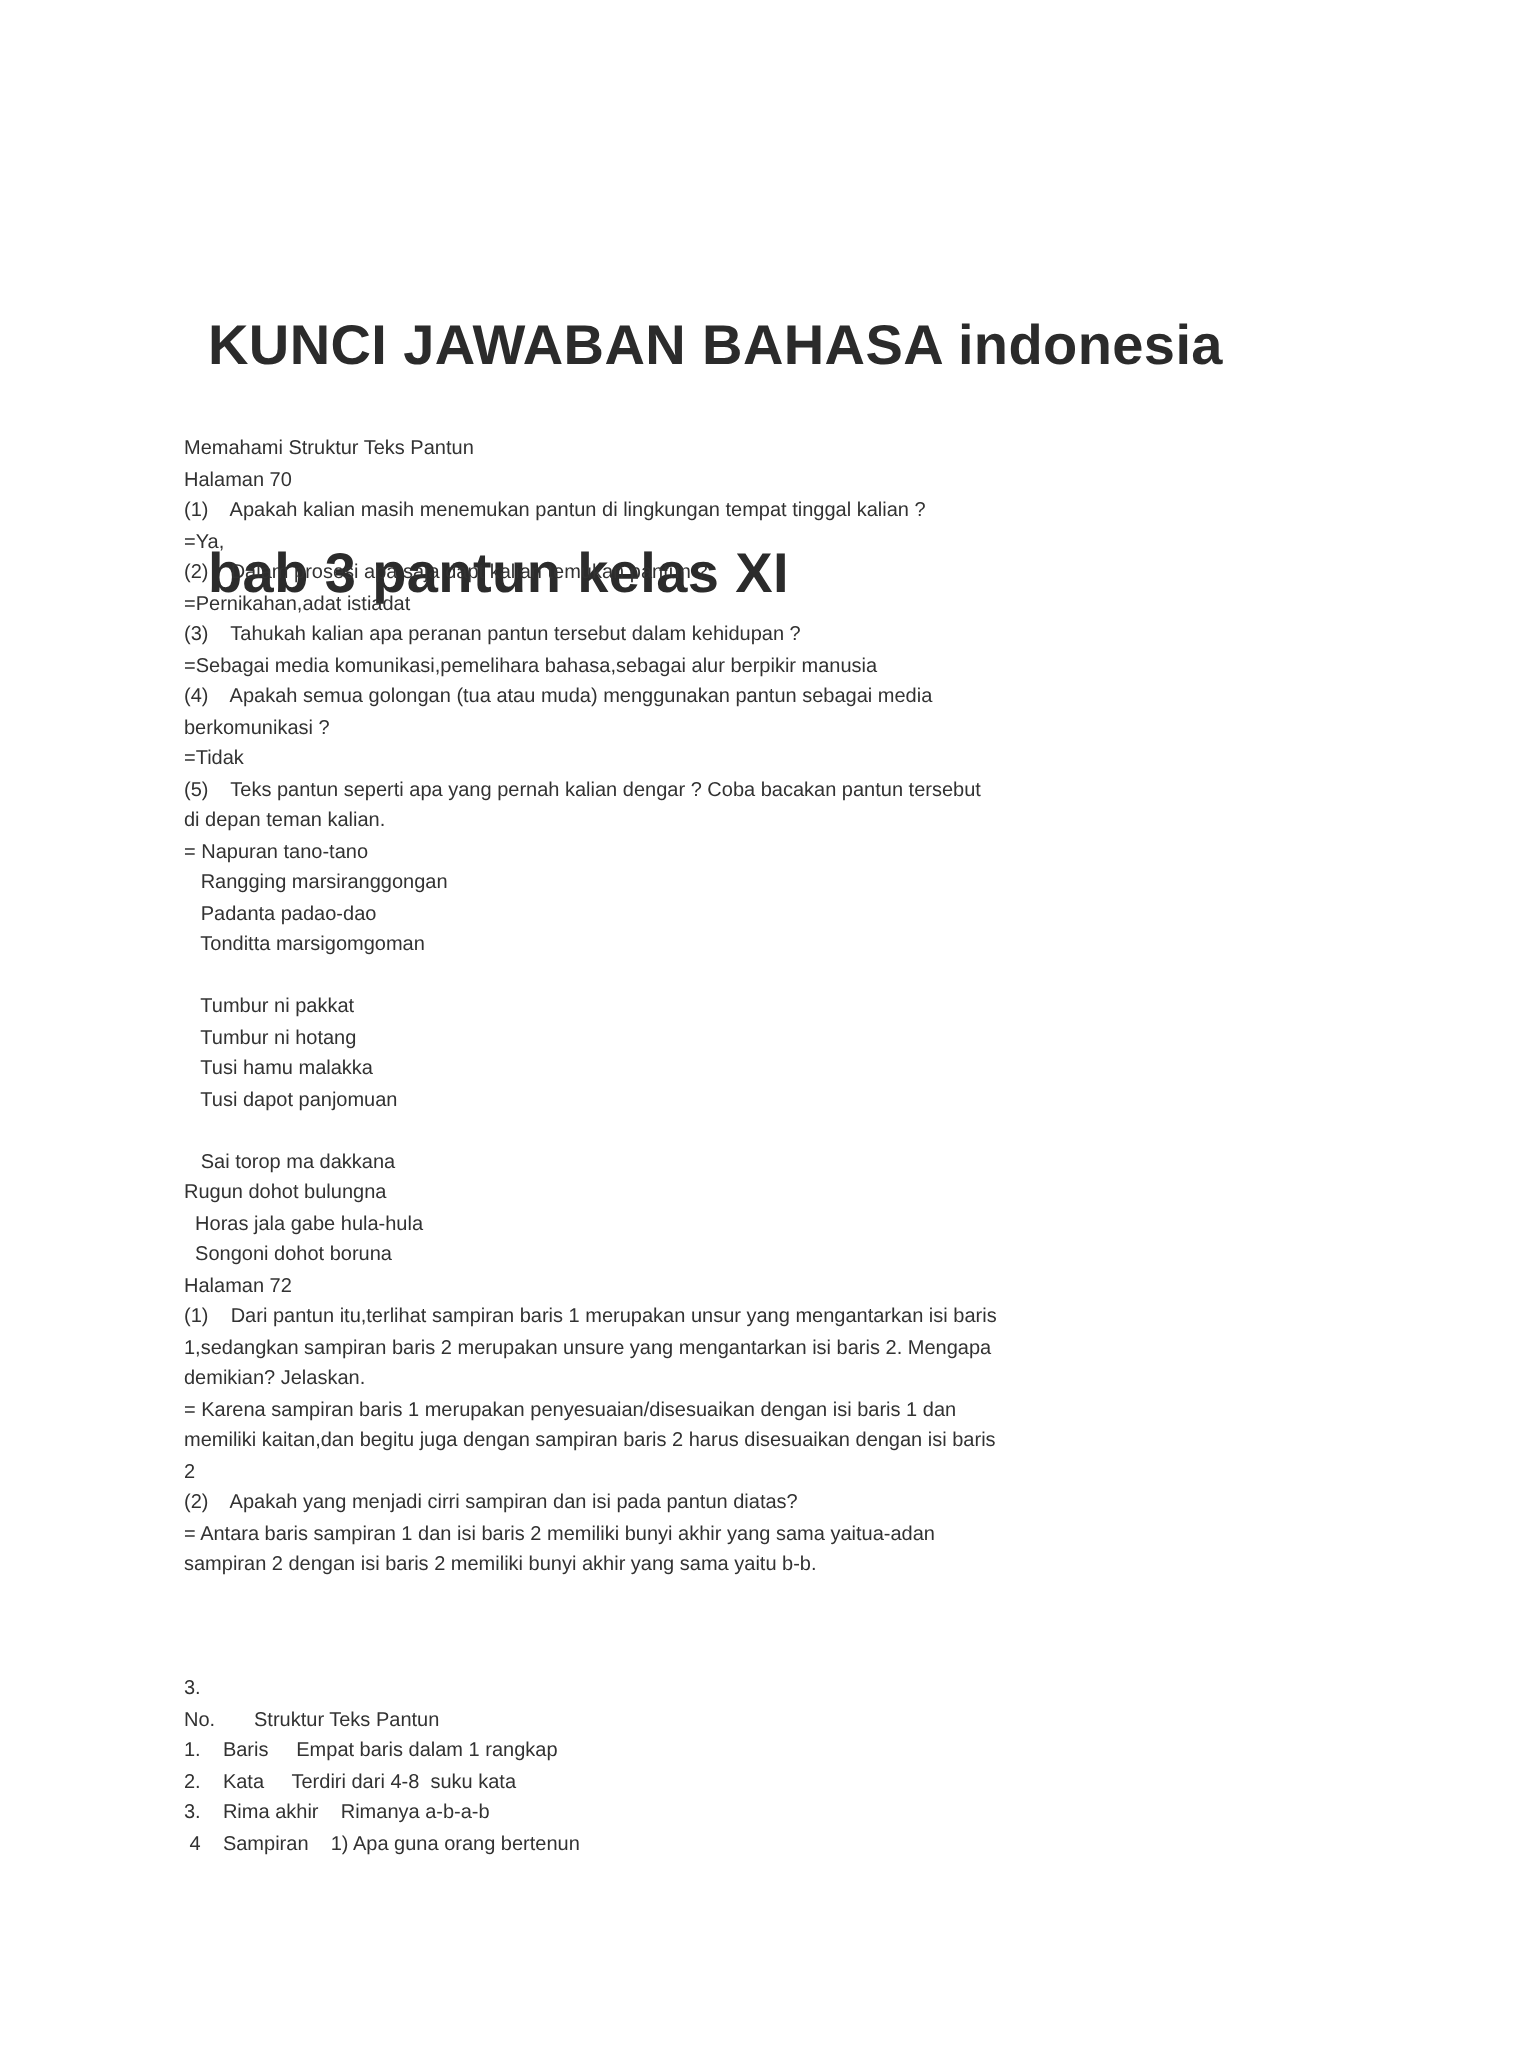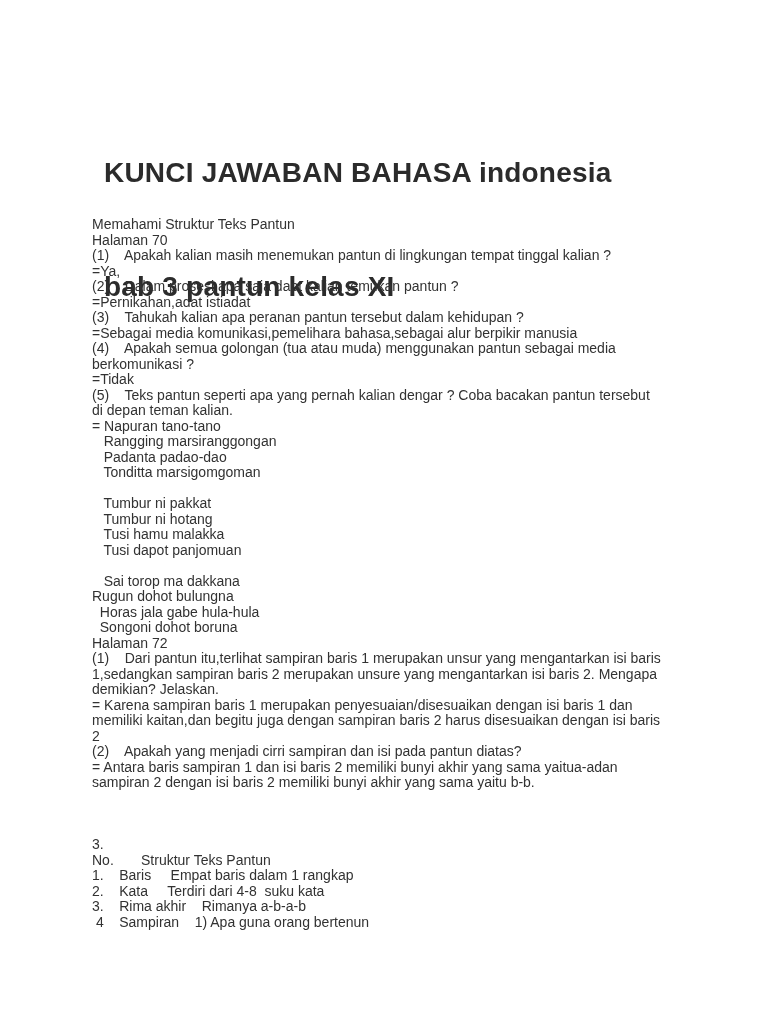--- a/index.html
+++ b/index.html
@@ -27,21 +27,21 @@
     letter-spacing: 0.2px;
     white-space: pre;
     margin-left: 12px;
   }
   .doc-title .title-line { display: block; }
   .doc-body {
     position: absolute;
     left: 92px;
     top: 217px;
     width: 660px;
-    font-size: 14px;
+    font-size: 10px;
     line-height: 15.5px;
     color: #323232;
     white-space: pre;
   }
   .doc-body .line {
     min-height: 15.5px;
   }
 </style>
 </head>
 <body>

